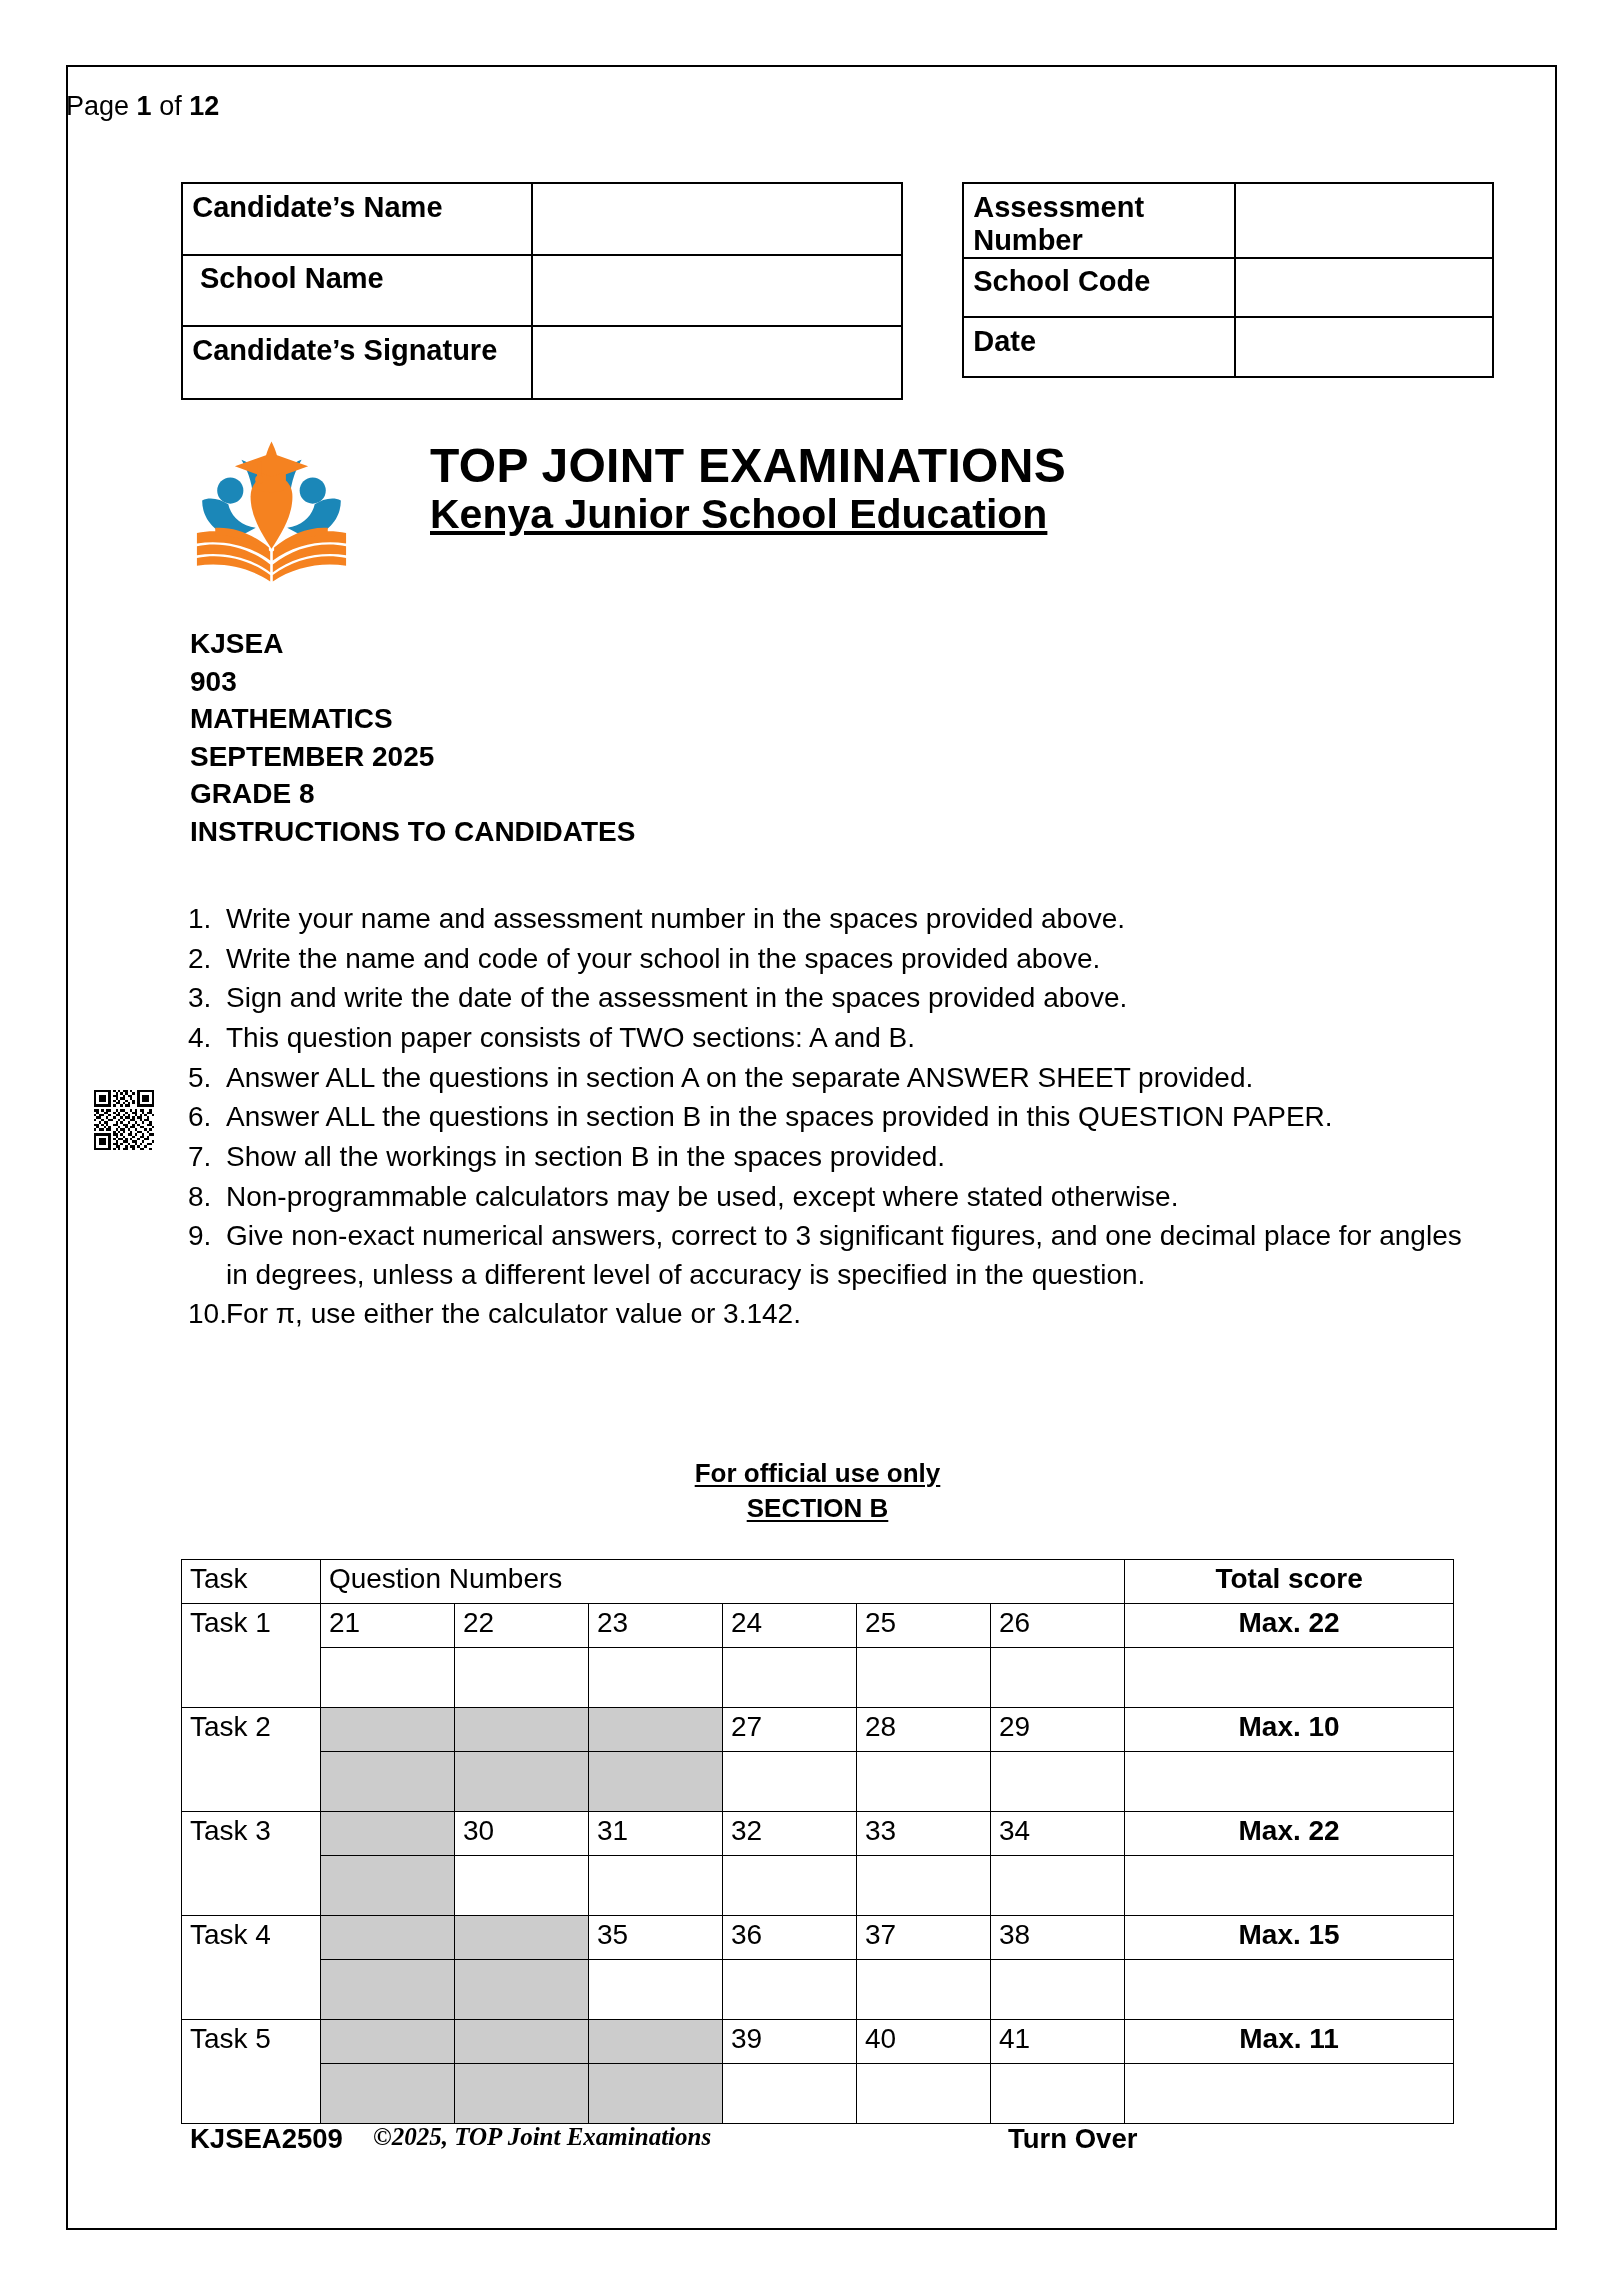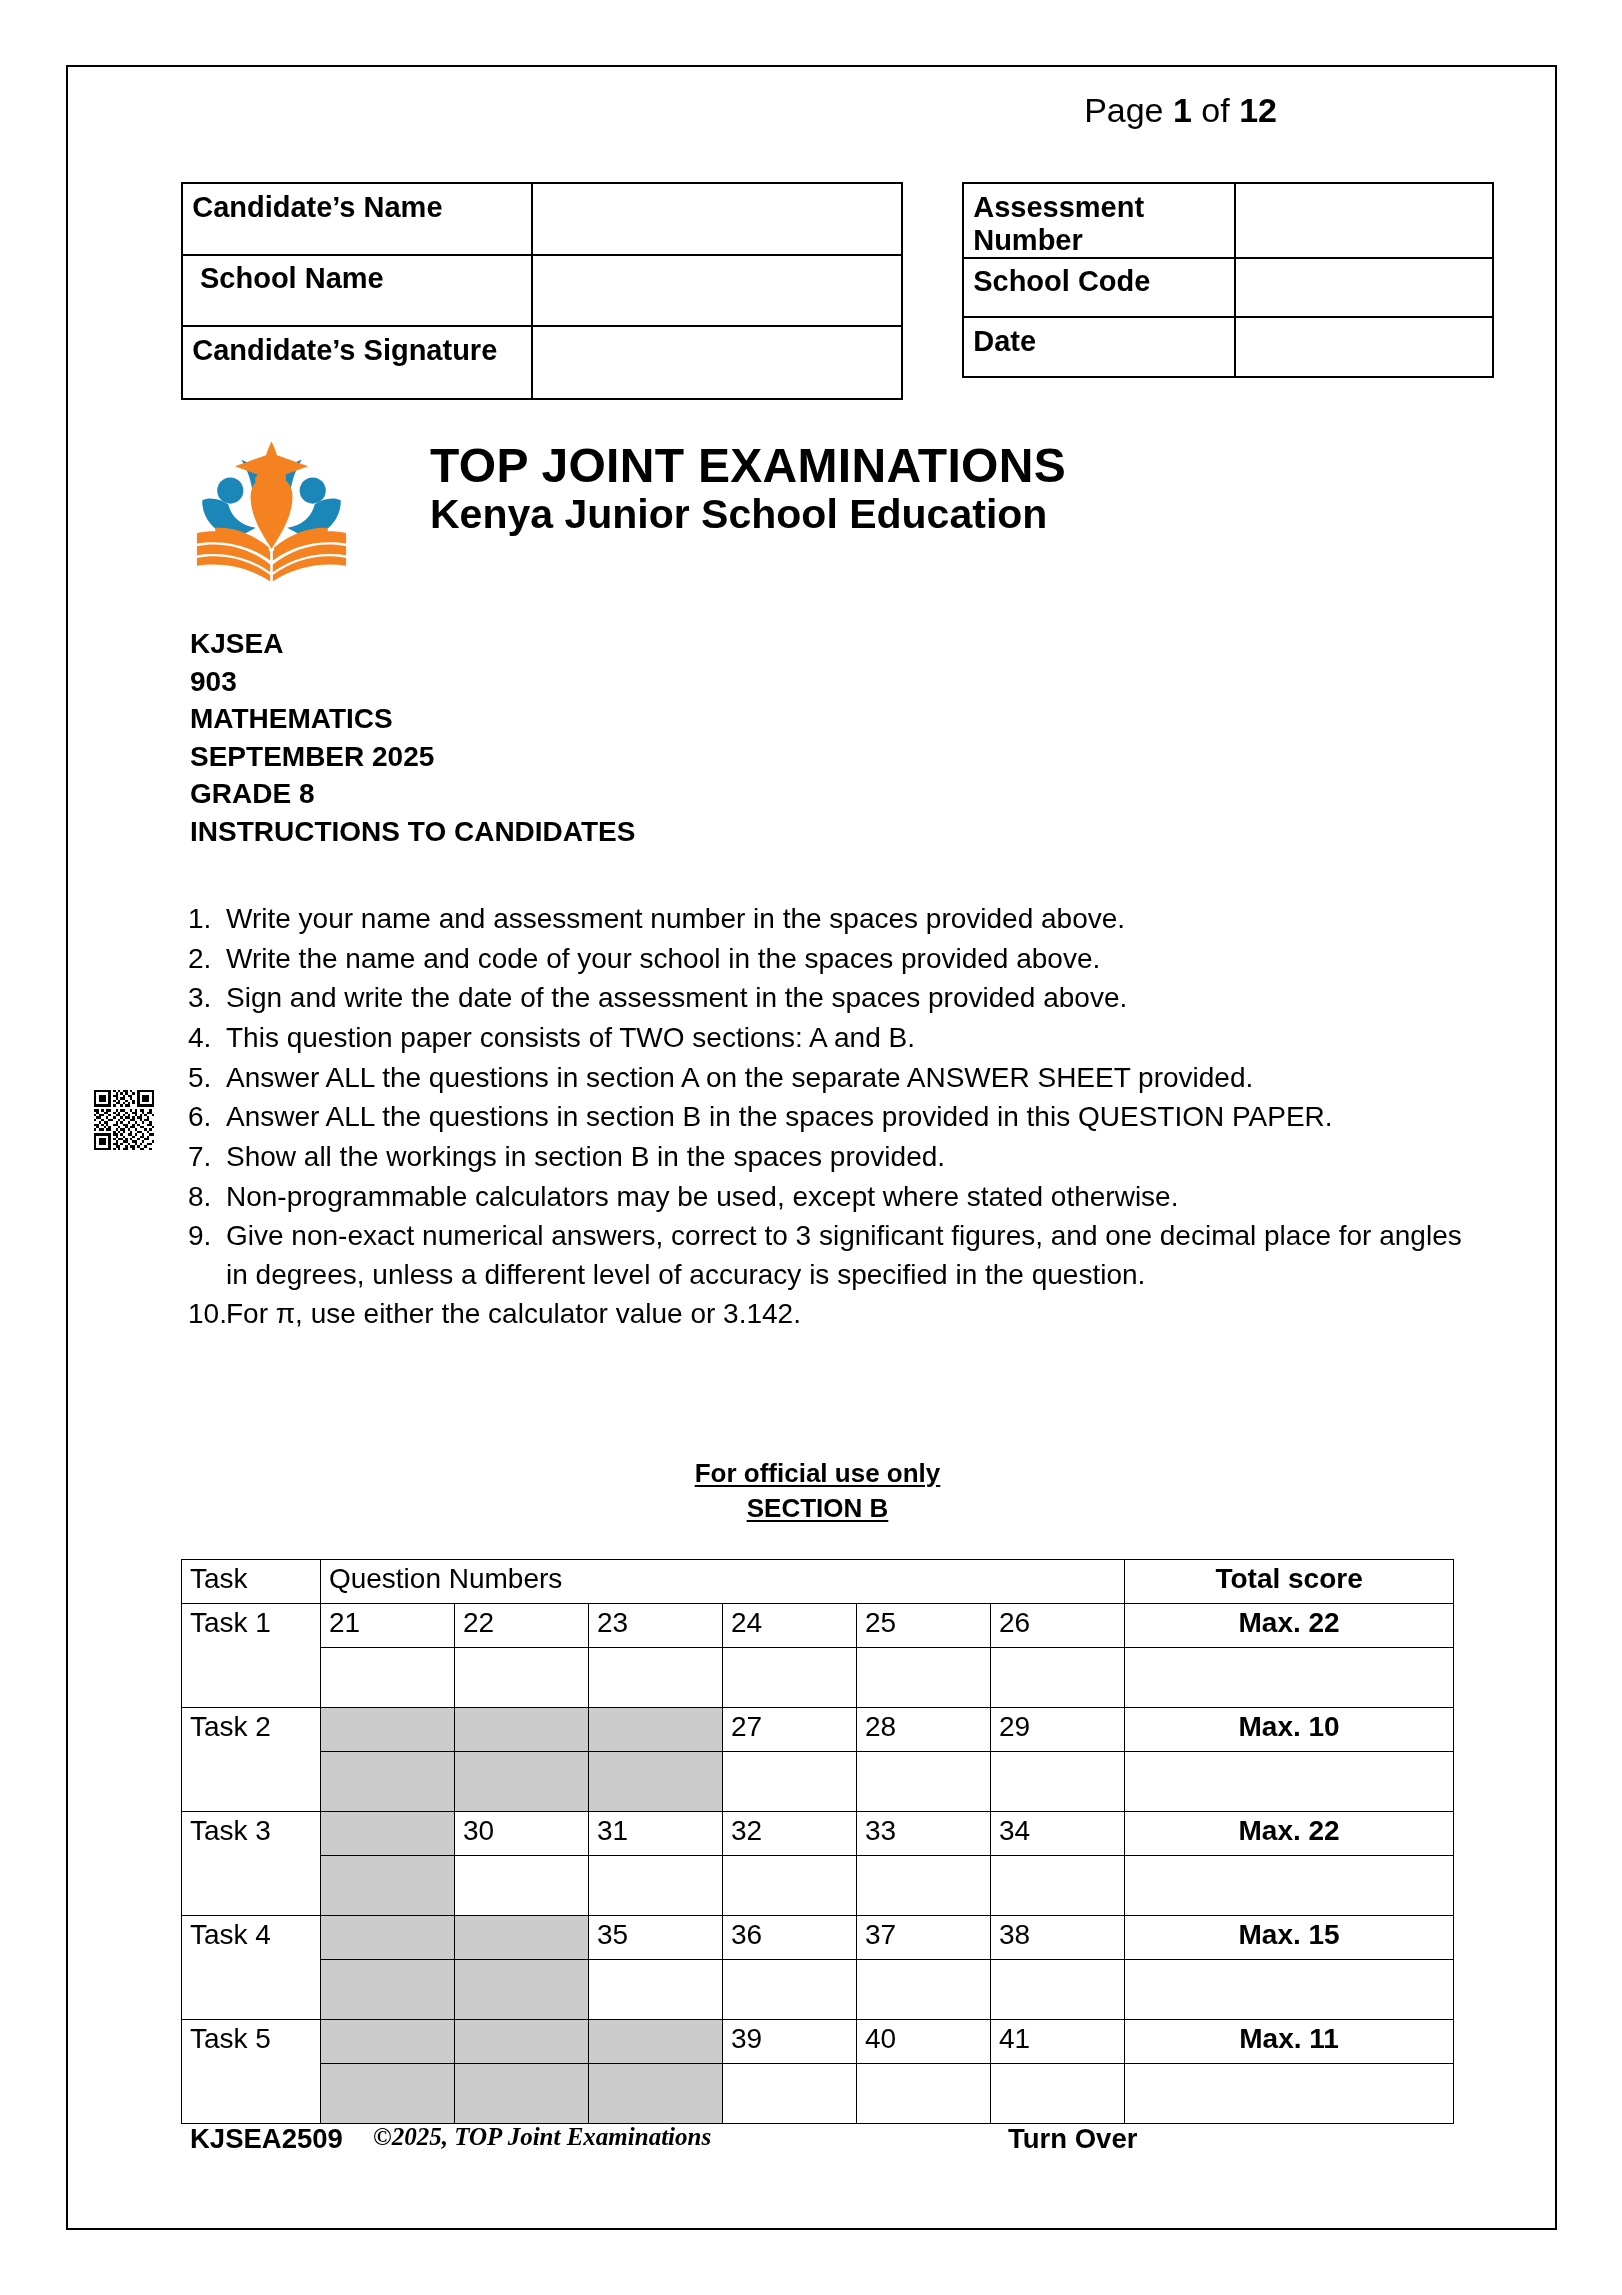--- a/index.html
+++ b/index.html
@@ -32,22 +32,22 @@
     border: 2px solid #000;
     box-sizing: border-box;
   }
 
   
   #page-header {
     position: absolute;
     left: 66px;
     top: 92px;
     width: 1211px;
-    text-align: right;
-    font-size: 34px;
+    text-align: left;
+    font-size: 27px;
     line-height: 1.1;
   }
   #page-header .b { font-weight: bold; }
 
   
   .id-table {
     position: absolute;
     border-collapse: collapse;
     table-layout: fixed;
   }
@@ -105,20 +105,21 @@
     font-weight: bold;
     letter-spacing: 0.3px;
     line-height: 1.08;
     white-space: nowrap;
   }
   #org-sub {
     font-size: 41px;
     font-weight: bold;
     line-height: 1.12;
     white-space: nowrap;
+    text-decoration: underline;
   }
 
   
   #exam-meta {
     position: absolute;
     left: 190px;
     top: 625px;
     font-size: 28px;
     font-weight: bold;
     line-height: 1.34;

